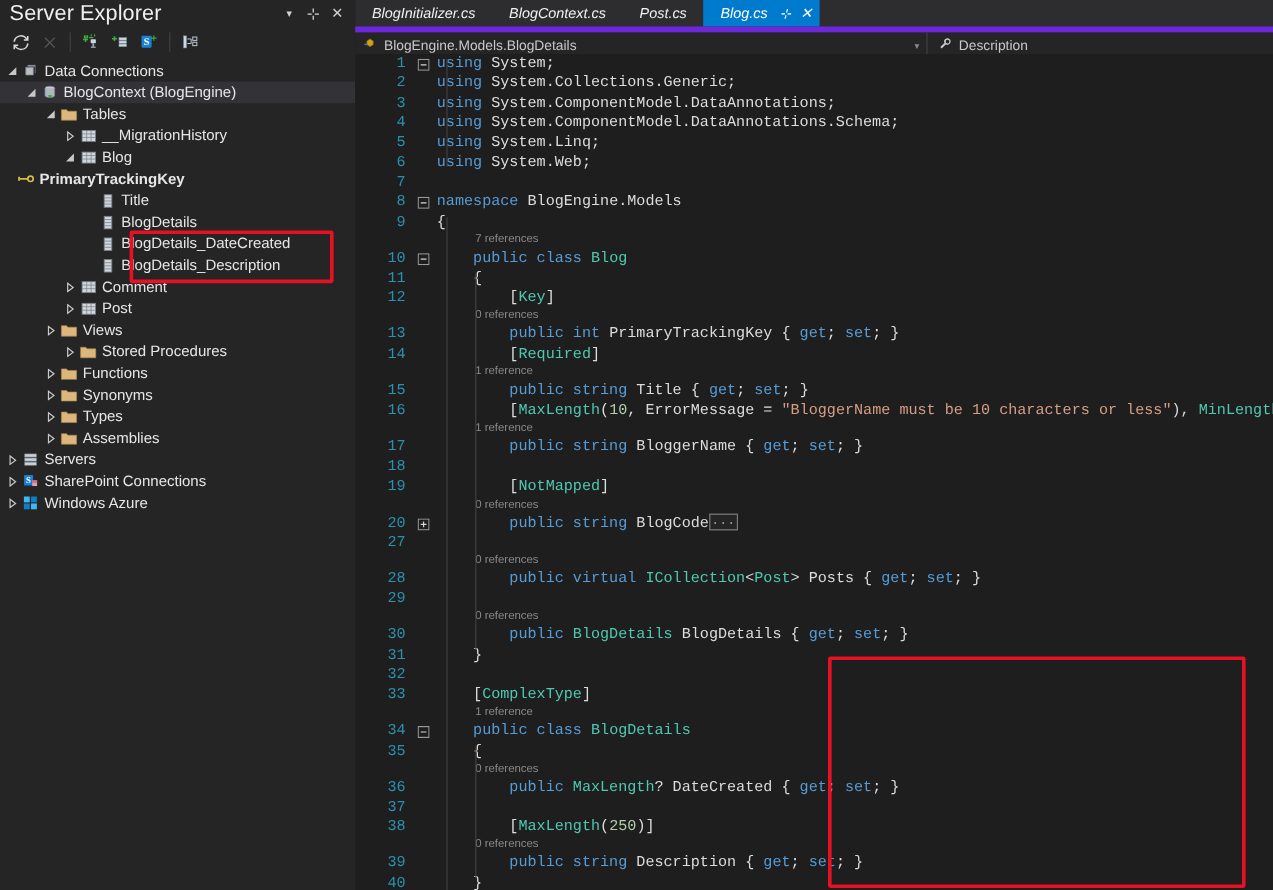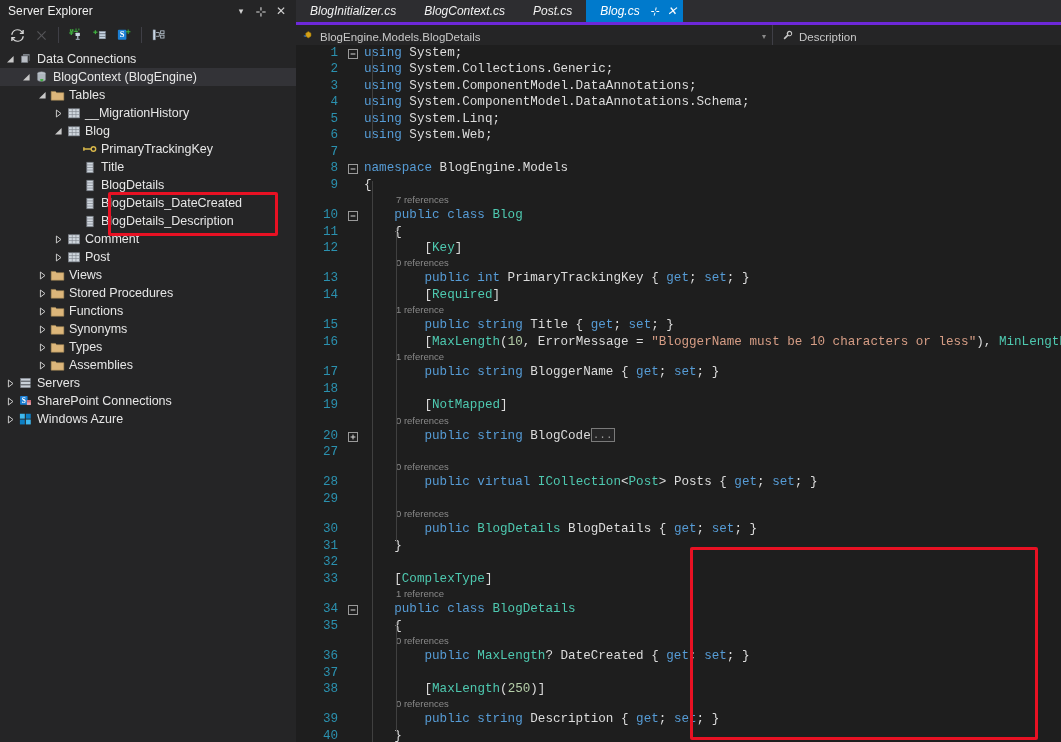--- a/index.html
+++ b/index.html
@@ -4,21 +4,21 @@
 <style>
   html,body{margin:0;padding:0;background:#1e1e1e;}
   body{width:1061px;height:742px;overflow:hidden;
        font-family:"Liberation Sans",sans-serif;
        -webkit-font-smoothing:antialiased;}
   .app{position:relative;width:1061px;height:742px;background:#252526;}
 
   
   .se-pane{position:absolute;left:0;top:0;width:296px;height:742px;background:#252526;}
   .se-header{height:22px;display:flex;align-items:center;background:#252526;padding-left:8px;}
-  .se-title{color:#f0f0f0;font-size:12px;letter-spacing:.1px;flex:1;}
+  .se-title{color:#f0f0f0;font-size:18px;letter-spacing:.1px;flex:1;}
   .se-hdr-btn{width:18px;height:18px;display:flex;align-items:center;justify-content:center;
               color:#d0d0d0;font-size:12px;margin-right:2px;}
   .se-toolbar{height:26px;display:flex;align-items:center;background:#252526;padding-left:6px;gap:2px;}
   .tb-btn{width:22px;height:22px;display:flex;align-items:center;justify-content:center;}
   .tb-sep{width:1px;height:16px;background:#3f3f46;margin:0 4px;}
 
   
   .tree{margin-top:2px;font-size:12.5px;color:#e6e6e6;user-select:none;}
   .row{height:18px;display:flex;align-items:center;white-space:nowrap;position:relative;}
   .row.sel{background:#333337;}
@@ -35,21 +35,21 @@
   
   .editor{position:absolute;left:296px;top:0;width:765px;height:742px;background:#1e1e1e;}
   .tabstrip{height:22px;display:flex;align-items:flex-end;background:#2d2d30;font-style:italic;}
   .tab{height:22px;display:flex;align-items:center;padding:0 14px;color:#f1f1f1;font-size:12px;
        white-space:nowrap;}
   .tab.active{background:#007acc;color:#ffffff;padding-right:6px;}
   .tab .pin{margin-left:10px;font-size:11px;color:#fff;}
   .tab .cls{margin-left:8px;font-size:12px;color:#fff;}
 
   .navbar{height:23px;display:flex;align-items:center;background:#252526;
-          border-top:3px solid #6d28d9;}
+          border-top:5px solid #6d28d9;}
   .navbar .navsel{flex:0 0 470px;display:flex;align-items:center;height:23px;padding-left:6px;
                   position:relative;}
   .navbar .navsel .caret{position:absolute;right:6px;color:#8a8a8a;font-size:8px;}
   .navbar .navmember{flex:1;display:flex;align-items:center;height:23px;padding-left:8px;
                      border-left:1px solid #3f3f46;position:relative;}
   .nav-txt{color:#c8c8c8;font-size:11.5px;margin-left:5px;}
 
   .codearea{position:absolute;left:0;top:45px;width:765px;height:697px;background:#1e1e1e;
             overflow:hidden;}
   .codescroll{position:relative;width:765px;}
@@ -204,21 +204,21 @@
             </svg>
           </span>
           <span class="ico">
             <svg width="14" height="13" viewBox="0 0 16 14">
               <rect x="1.6" y="1.6" width="12.8" height="10.4" fill="#cfd6dd" stroke="#7b8089" stroke-width=".8"></rect>
               <path d="M1.6 4.8h12.8M1.6 8.2h12.8M6 1.6v10.4M10.2 1.6v10.4" stroke="#7b8089" stroke-width=".7"></path>
             </svg>
           </span>
           <span class="lbl">Blog</span>
         </div>
-        <div class="row" style="padding-left: 68px;">
+        <div class="row" style=" font-weight: bold;">
           <span class="exp"></span>
           <span class="ico">
             <svg width="15" height="12" viewBox="0 0 16 12">
               <circle cx="12.2" cy="6" r="2.4" fill="none" stroke="#d9b84a" stroke-width="1.5"></circle>
               <path d="M2 6h7.8" stroke="#d9b84a" stroke-width="1.6"></path>
               <path d="M2 4.2v3.6" stroke="#d9b84a" stroke-width="1.6"></path>
             </svg>
           </span>
           <span class="lbl">PrimaryTrackingKey</span>
         </div>
@@ -296,21 +296,21 @@
               <path d="M2.4 1 7 4.5 2.4 8z" fill="none" stroke="#c8c8c8" stroke-width="1"></path>
             </svg>
           </span>
           <span class="ico">
             <svg width="15" height="13" viewBox="0 0 16 14">
               <path d="M1.2 2.6h4.6l1.2 1.4h7.8v8H1.2z" fill="#dcb67a" stroke="#a98c56" stroke-width=".6"></path>
             </svg>
           </span>
           <span class="lbl">Views</span>
         </div>
-        <div class="row" style="padding-left: 36px;">
+        <div class="row" style="padding-left: 52px;">
           <span class="exp">
             <svg width="9" height="9" viewBox="0 0 9 9">
               <path d="M2.4 1 7 4.5 2.4 8z" fill="none" stroke="#c8c8c8" stroke-width="1"></path>
             </svg>
           </span>
           <span class="ico">
             <svg width="15" height="13" viewBox="0 0 16 14">
               <path d="M1.2 2.6h4.6l1.2 1.4h7.8v8H1.2z" fill="#dcb67a" stroke="#a98c56" stroke-width=".6"></path>
             </svg>
           </span>

